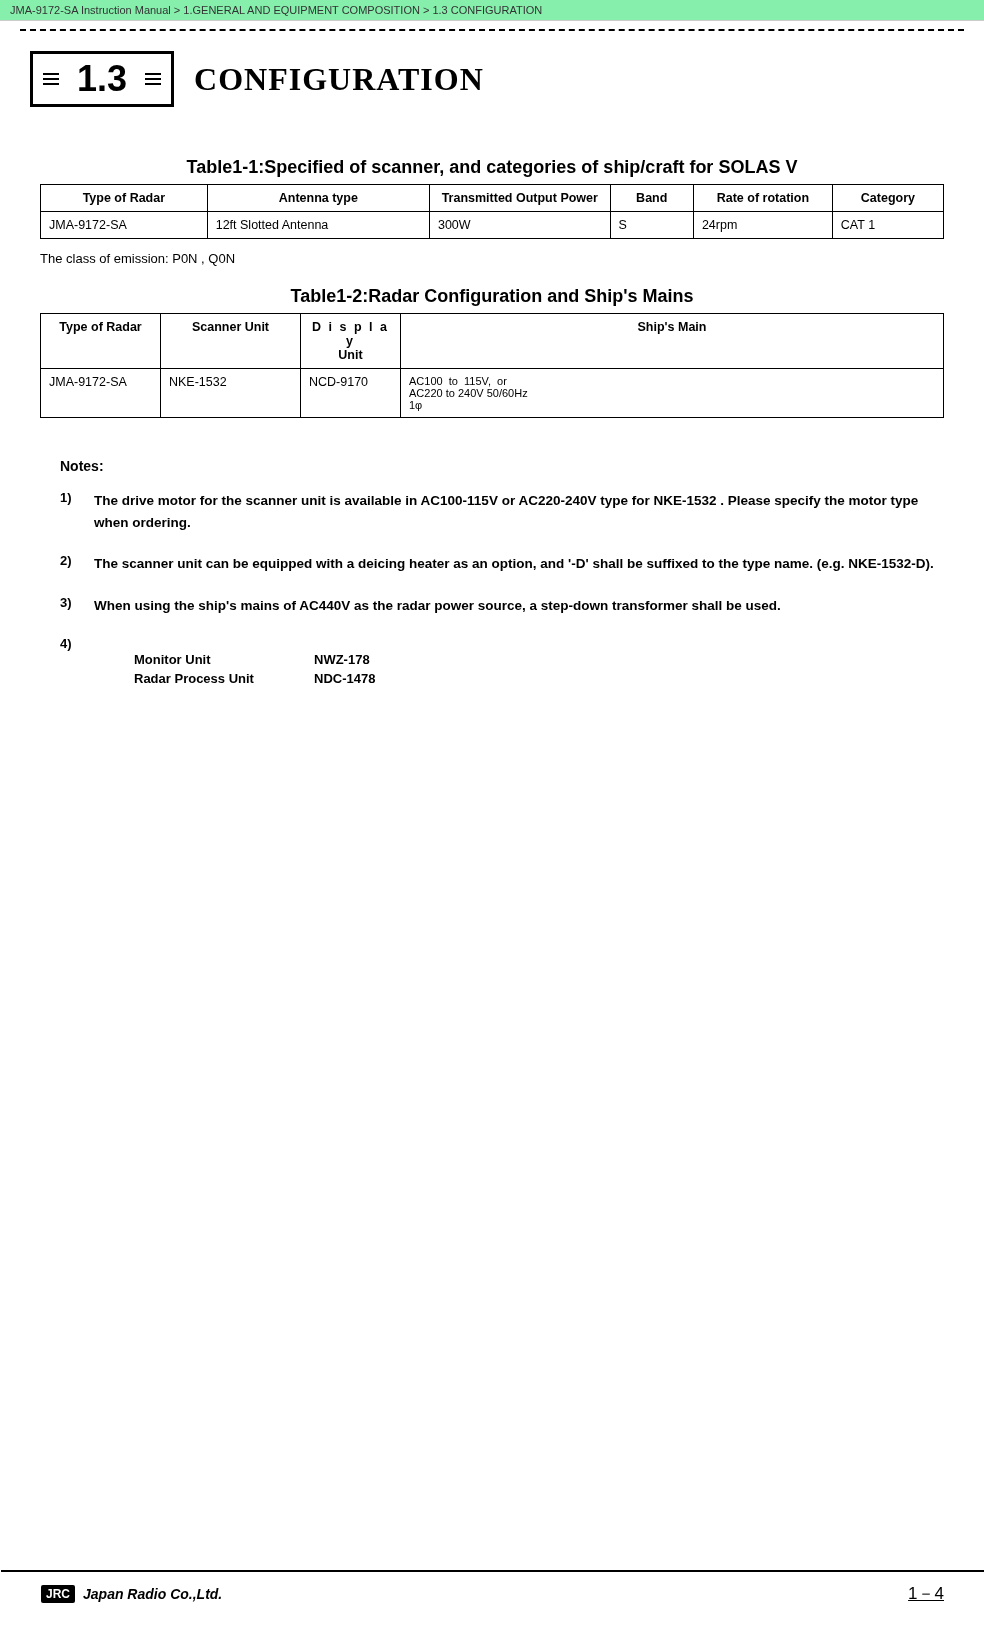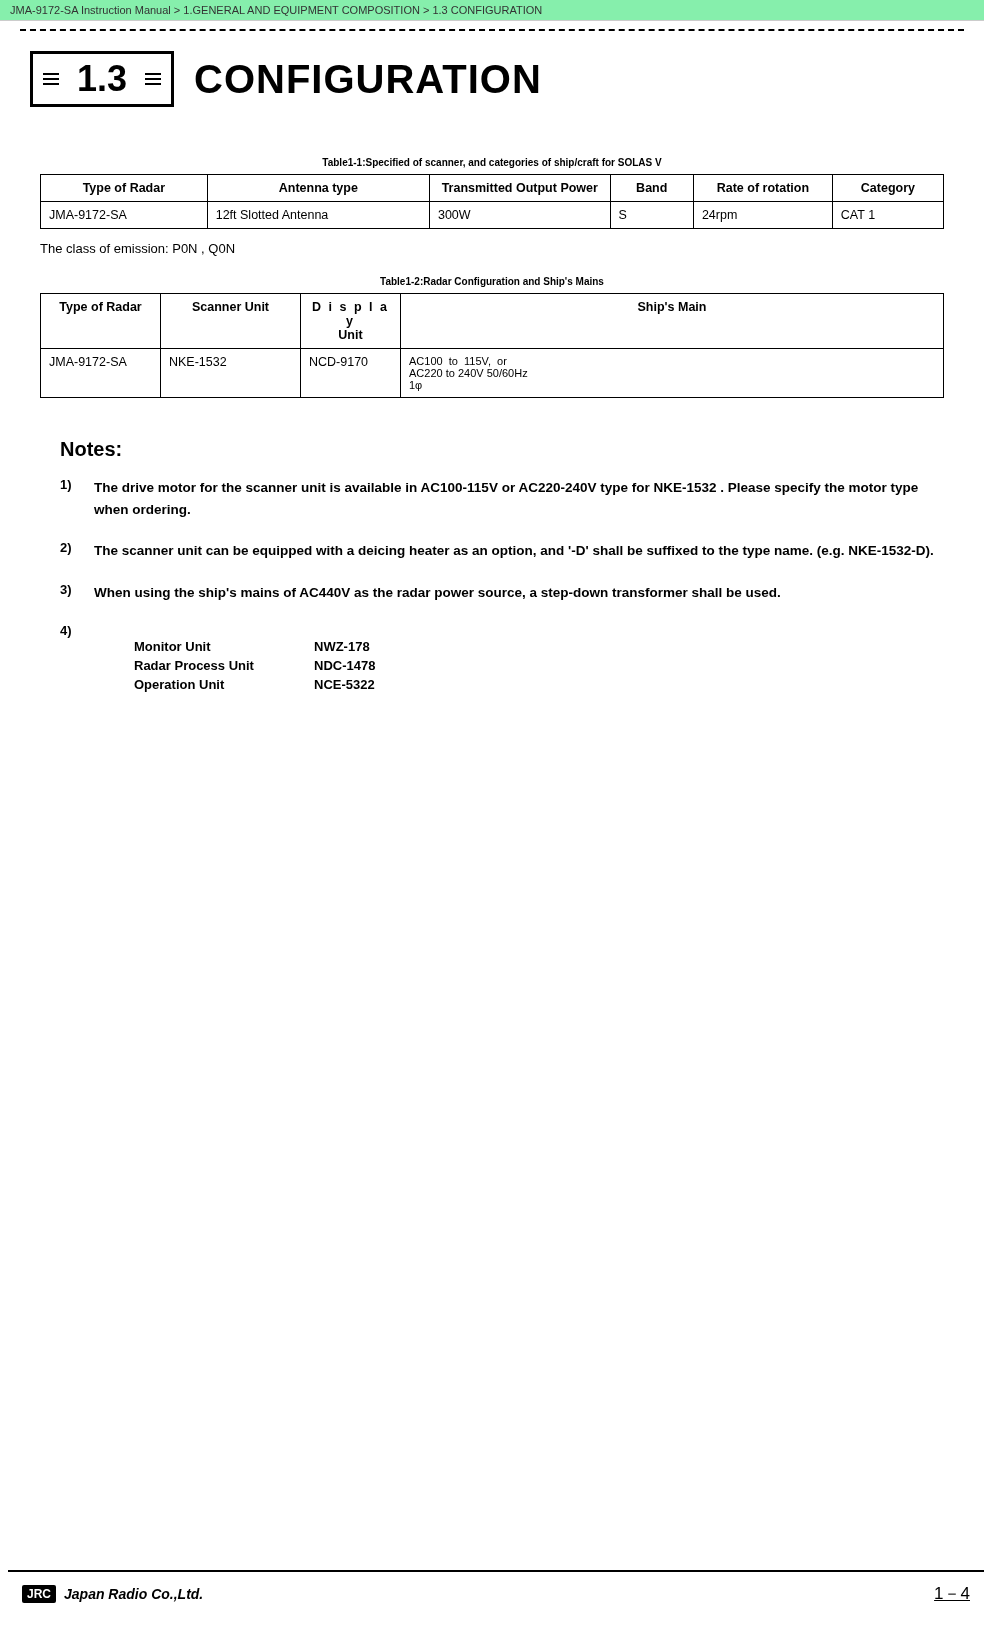--- a/index.html
+++ b/index.html
@@ -69,35 +69,36 @@
       margin-left: 6px;
     }
     .section-number-lines-right span {
       display: block;
       height: 2px;
       width: 16px;
       background: #000;
     }
 
     .section-title {
-      font-size: 40px;
+      font-size: 32px;
       font-weight: bold;
       letter-spacing: 1px;
+      font-family: Liberation Serif, serif;
     }
 
     
     .main-content {
       padding: 20px 40px 40px 40px;
     }
 
     
     .table-caption {
       text-align: center;
       font-weight: bold;
-      font-size: 10px;
+      font-size: 18px;
       margin-bottom: 6px;
       margin-top: 20px;
     }
 
     table {
       border-collapse: collapse;
       width: 100%;
       margin-bottom: 12px;
     }
 
@@ -119,21 +120,21 @@
       margin: 10px 0;
     }
 
     
     .notes-section {
       margin-top: 40px;
       padding-left: 20px;
     }
     .notes-title {
       font-weight: bold;
-      font-size: 20px;
+      font-size: 14px;
       margin-bottom: 16px;
     }
 
     .note-item {
       display: flex;
       margin-bottom: 20px;
       gap: 10px;
     }
     .note-number {
       font-weight: bold;
@@ -160,26 +161,26 @@
       margin-bottom: 4px;
     }
     .desktop-list-label {
       min-width: 150px;
     }
 
     
     .footer {
       position: absolute;
       bottom: 20px;
-      left: 8px;
+      left: 1px;
       right: 0;
       display: flex;
       justify-content: space-between;
       align-items: center;
-      padding: 0 14px;
+      padding: 0 40px;
       border-top: 2px solid #000;
       padding-top: 10px;
     }
 
     .footer-logo {
       display: flex;
       align-items: center;
       gap: 8px;
     }
     .jrc-badge {
@@ -318,24 +319,20 @@
       <div style="flex:1;">
         <div class="desktop-list">
           <div class="desktop-list-item">
             <span class="desktop-list-label">Monitor Unit</span>
             <span>NWZ-178</span>
           </div>
           <div class="desktop-list-item">
             <span class="desktop-list-label">Radar Process Unit</span>
             <span>NDC-1478</span>
           </div>
-          <div class="desktop-list-item">
-            <span class="desktop-list-label">Operation Unit</span>
-            <span>NCE-5322</span>
-          </div>
         </div>
       </div>
     </div>
 
   </div>
 
 </div>
 
 <div class="footer">
   <div class="footer-logo">

